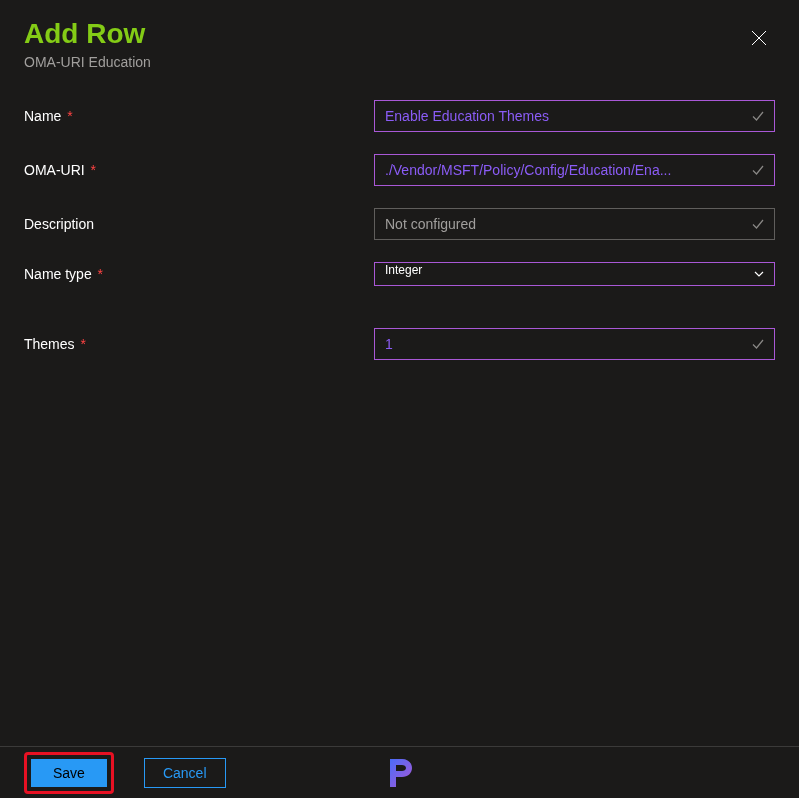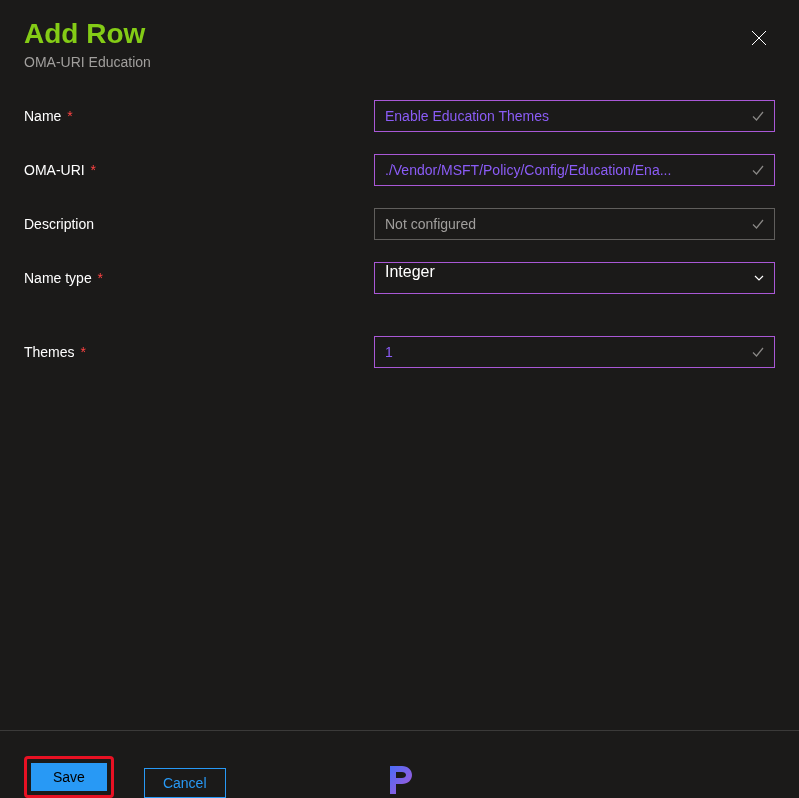--- a/index.html
+++ b/index.html
@@ -93,41 +93,41 @@
     .chevron-icon {
       position: absolute;
       right: 10px;
       top: 50%;
       transform: translateY(-50%);
       color: #ffffff;
       pointer-events: none;
     }
     .select-input {
       width: 100%;
-      height: 32px;
+      height: 24px;
       background: transparent;
       border: 1px solid #a958d6;
       color: #ffffff;
-      font-size: 16px;
+      font-size: 12px;
       padding: 0 56px 0 10px;
       outline: none;
       cursor: pointer;
     }
     .spacer {
       height: 20px;
     }
     .footer {
       position: absolute;
       bottom: 0;
       left: 0;
       right: 0;
-      height: 68px;
+      height: 52px;
       border-top: 1px solid #3b3a39;
       display: flex;
-      align-items: flex-end;
+      align-items: center;
       padding: 0 24px;
     }
     .save-highlight {
       border: 3px solid #e81123;
       border-radius: 4px;
       padding: 4px;
       display: inline-block;
     }
     .save-btn {
       background: #2899f5;

